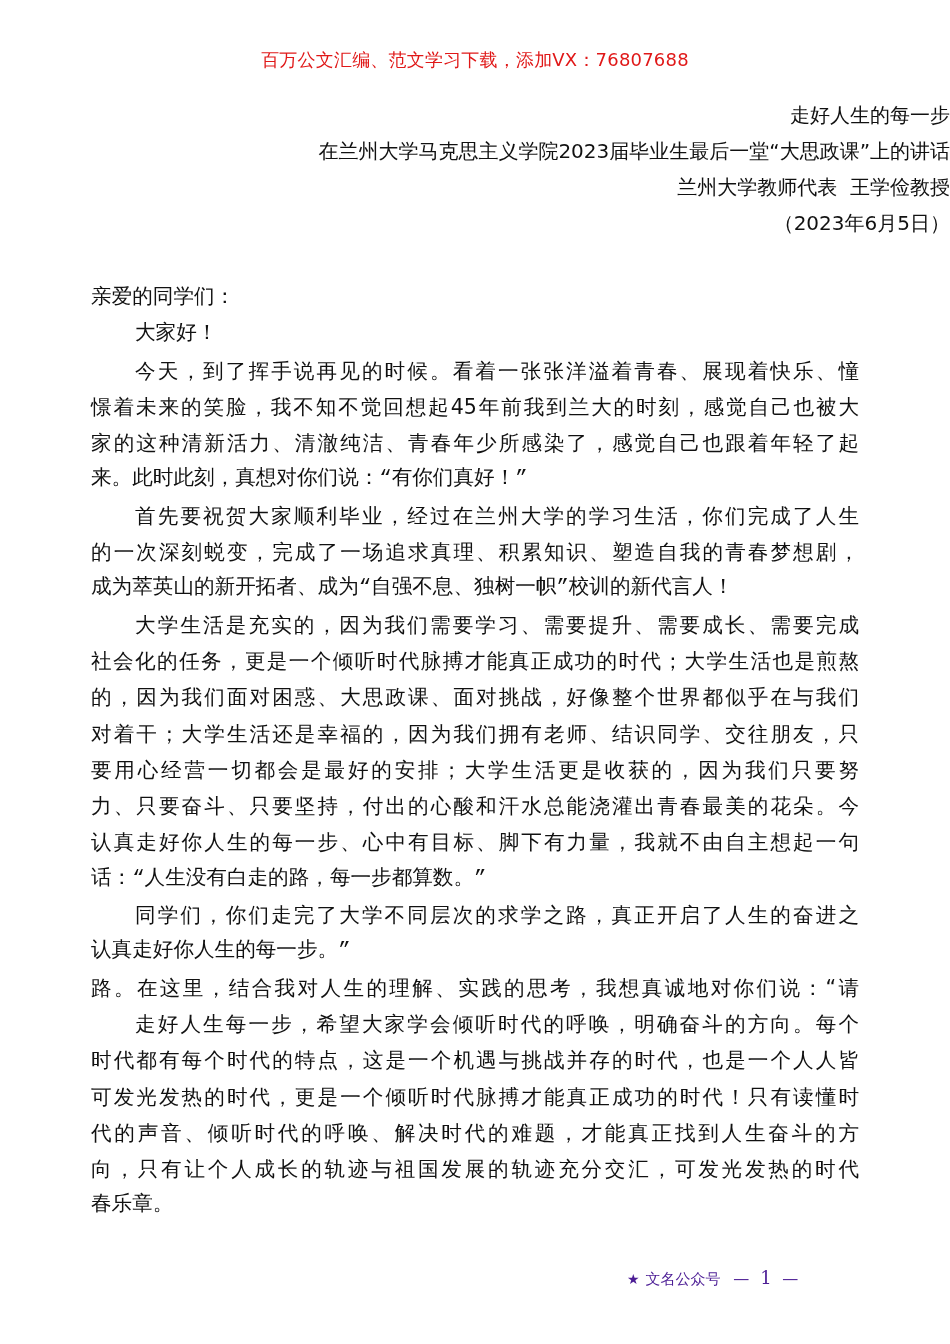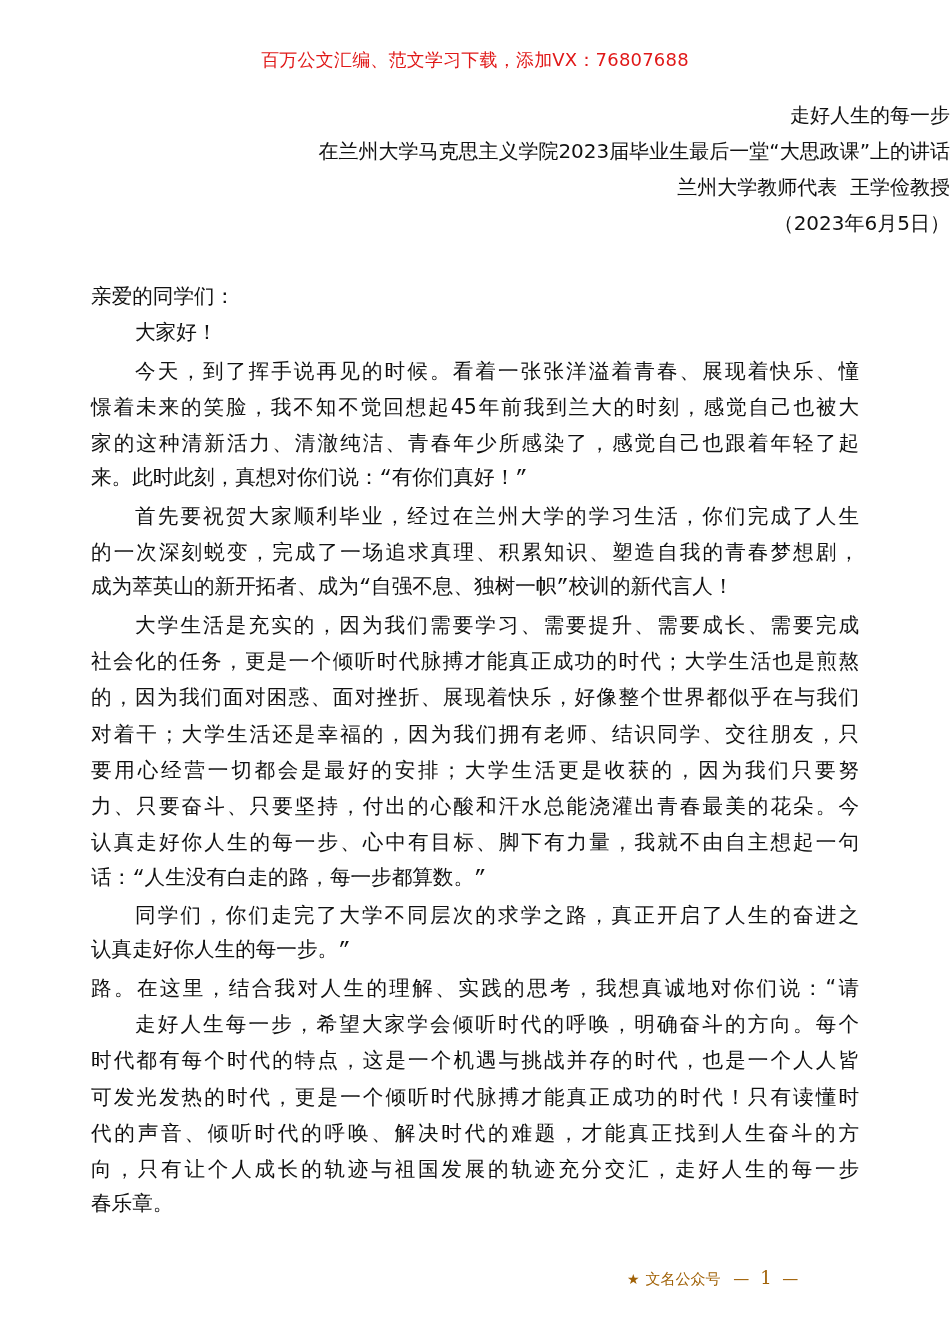--- a/index.html
+++ b/index.html
@@ -55,21 +55,21 @@
       font-family: Liberation Mono, monospace;
     }
     .line.indent { padding-left: 44px; }
     .footer {
       position: absolute;
       top: 1266px;
       left: 627px;
       font-size: 15px;
       line-height: 24px;
       white-space: nowrap;
-      color: #a16207;
+      color: #4c1d95;
     }
     .footer .star { font-size: 14px; margin-right: 6px; }
     .footer .pagenum {
       font-family: "DejaVu Serif", "Liberation Serif", serif;
       font-size: 18px;
       margin: 0 6px;
     }
     .footer .dash {
       font-family: "DejaVu Serif", "Liberation Serif", serif;
       font-size: 16px;
@@ -100,40 +100,40 @@
 
   <div>
     <div class="line indent">首先要祝贺大家顺利毕业，经过在兰州大学的学习生活，你们完成了人生</div>
     <div class="line">的一次深刻蜕变，完成了一场追求真理、积累知识、塑造自我的青春梦想剧，</div>
     <div class="line last">成为萃英山的新开拓者、成为“自强不息、独树一帜”校训的新代言人！</div>
   </div>
 
   <div>
     <div class="line indent">大学生活是充实的，因为我们需要学习、需要提升、需要成长、需要完成</div>
     <div class="line">社会化的任务，更是一个倾听时代脉搏才能真正成功的时代；大学生活也是煎熬</div>
-    <div class="line">的，因为我们面对困惑、面对挫折、展现着快乐，好像整个世界都似乎在与我们</div>
+    <div class="line">的，因为我们面对困惑、大思政课、面对挑战，好像整个世界都似乎在与我们</div>
     <div class="line">对着干；大学生活还是幸福的，因为我们拥有老师、结识同学、交往朋友，只</div>
     <div class="line">要用心经营一切都会是最好的安排；大学生活更是收获的，因为我们只要努</div>
     <div class="line">力、只要奋斗、只要坚持，付出的心酸和汗水总能浇灌出青春最美的花朵。今</div>
     <div class="line">认真走好你人生的每一步、心中有目标、脚下有力量，我就不由自主想起一句</div>
     <div class="line last">话：“人生没有白走的路，每一步都算数。”</div>
   </div>
 
   <div>
     <div class="line indent">同学们，你们走完了大学不同层次的求学之路，真正开启了人生的奋进之</div>
     <div class="line last">认真走好你人生的每一步。”</div>
     <div class="line">路。在这里，结合我对人生的理解、实践的思考，我想真诚地对你们说：“请</div>
   </div>
 
   <div>
     <div class="line indent">走好人生每一步，希望大家学会倾听时代的呼唤，明确奋斗的方向。每个</div>
     <div class="line">时代都有每个时代的特点，这是一个机遇与挑战并存的时代，也是一个人人皆</div>
     <div class="line">可发光发热的时代，更是一个倾听时代脉搏才能真正成功的时代！只有读懂时</div>
     <div class="line">代的声音、倾听时代的呼唤、解决时代的难题，才能真正找到人生奋斗的方</div>
-    <div class="line">向，只有让个人成长的轨迹与祖国发展的轨迹充分交汇，走好人生的每一步</div>
+    <div class="line">向，只有让个人成长的轨迹与祖国发展的轨迹充分交汇，可发光发热的时代</div>
     <div class="line last">春乐章。</div>
   </div>
 </div>
 
 <div class="footer">
   <span class="star">★</span><span>文名公众号</span>
   <span class="dash" style="margin-left:8px;">—</span>
   <span class="pagenum">1</span>
   <span class="dash">—</span>
 </div>

